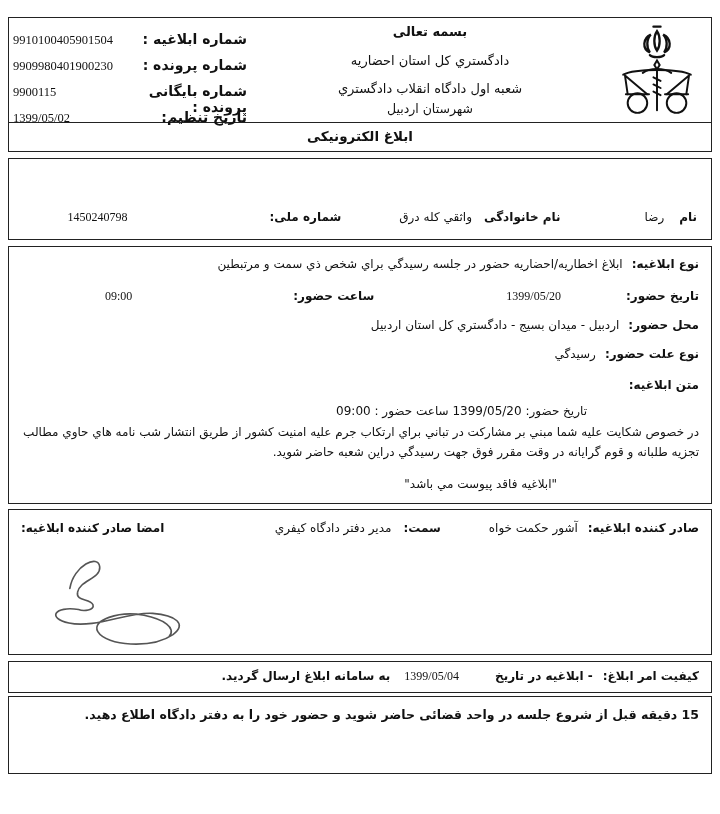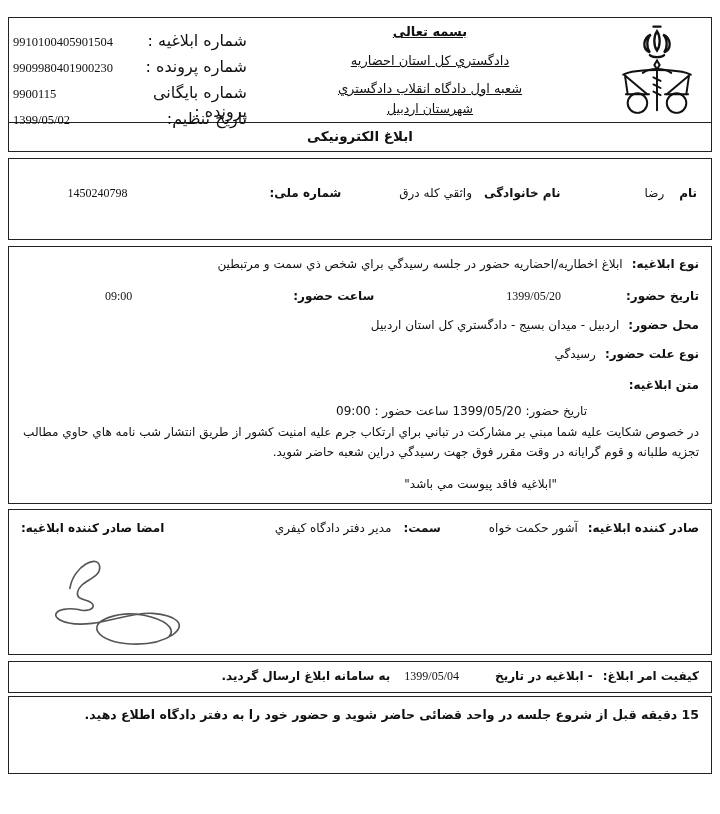--- a/index.html
+++ b/index.html
@@ -12,42 +12,42 @@
   .page{position:relative;padding:17px 8px 0;direction:rtl;}
   .box{
     border:1.6px solid #222;
     box-sizing:border-box;
     background:#fff;
   }
   
   .header-box{height:135px;}
   .header-row{display:flex;height:104px;}
   .logo-cell{width:108px;display:flex;justify-content:center;align-items:flex-start;padding-top:6px;}
-  .court-cell{flex:1;text-align:center;padding-top:6px;text-decoration:underline;}
+  .court-cell{flex:1;text-align:center;padding-top:6px;}
   .besmele{font-weight:bold;font-size:13px;line-height:16px;margin-bottom:13px;}
   .org{font-size:13px;line-height:16px;margin-bottom:12px;}
   .branch{font-size:13px;line-height:16px;margin-bottom:4px;}
   .city{font-size:12.5px;line-height:16px;}
   .refs-cell{width:238px;padding:13px 10px 0 0;}
   .ref-row{display:flex;align-items:baseline;height:26px;}
-  .ref-label{font-weight:normal;font-size:16px;width:122px;}
+  .ref-label{font-weight:bold;font-size:14px;width:122px;}
   .ref-value{flex:1;font-family:"Liberation Serif","DejaVu Serif",serif;font-size:12.5px;direction:ltr;text-align:left;padding-left:4px;}
   .title-row{
     border-top:1.6px solid #222;
     height:29px;box-sizing:border-box;
     text-align:center;font-weight:bold;font-size:13.5px;
     padding-top:5px;
   }
   
   .name-box{height:82px;margin-top:6px;padding:27px 14px 0;display:flex;align-items:baseline;font-size:12px;}
   .lbl{font-weight:bold;}
   .name-box .fn-l{margin-left:15px;}
   .name-box .fn-v{margin-left:84px;}
   .name-box .ln-l{margin-left:12px;}
-  .name-box .ln-v{margin-left:58px;}
+  .name-box .ln-v{margin-left:58px;margin-top:24px;}
   .name-box .nid-l{margin-left:142px;}
   .num{font-family:"Liberation Serif","DejaVu Serif",serif;direction:ltr;unicode-bidi:embed;}
   
   .details-box{height:258px;margin-top:6px;padding:8px 12px 0;font-size:12px;}
   .d-line{display:flex;align-items:baseline;line-height:19px;}
   .d-line .lbl{margin-left:9px;white-space:nowrap;}
   .l1{margin-bottom:13px;}
   .l2{margin-bottom:10px;}
   .l2 .date-v{margin-right:56px;}
   .l2 .time-l{margin-right:132px;}

